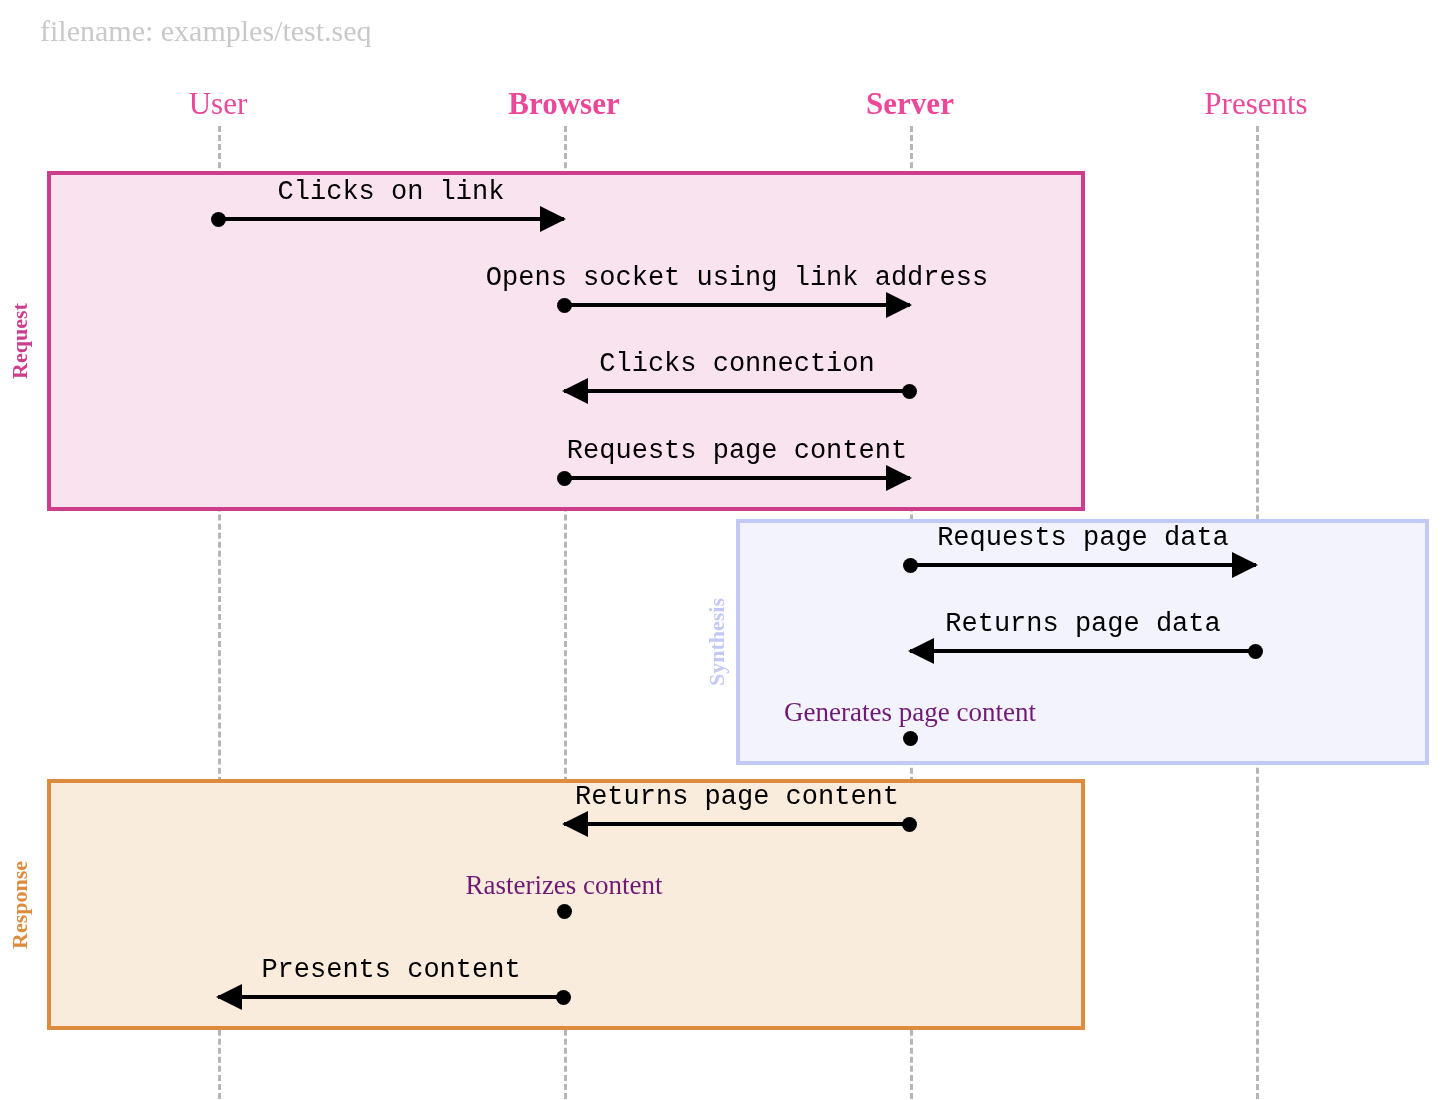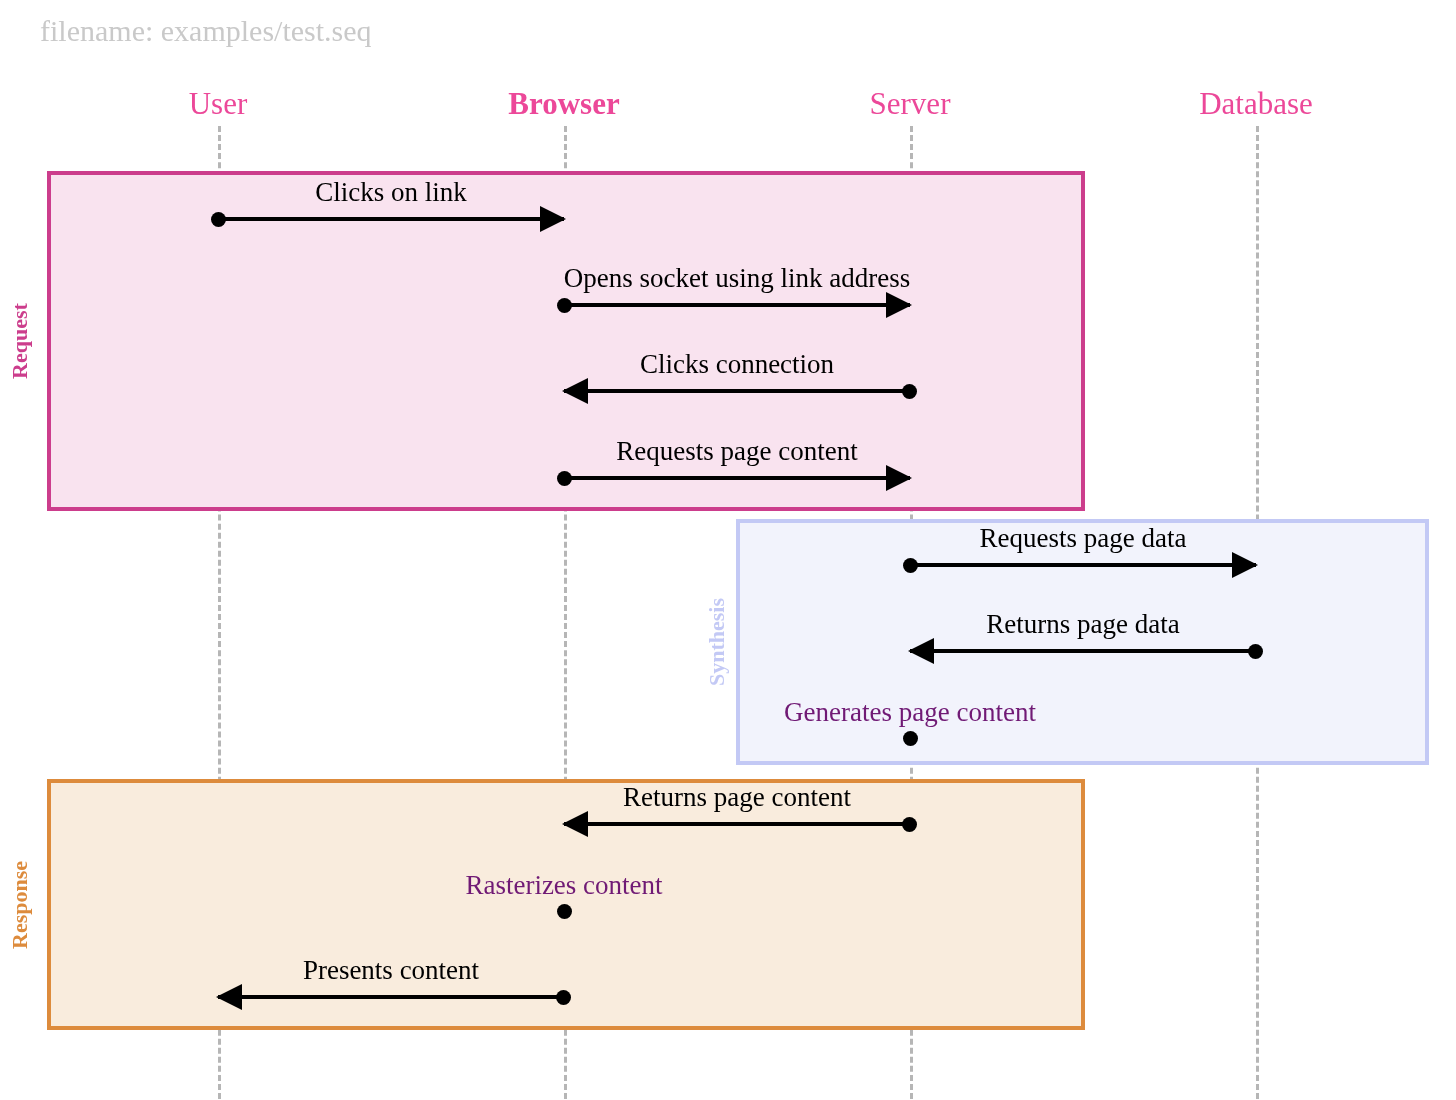--- a/index.html
+++ b/index.html
@@ -115,20 +115,21 @@
 
   .msg-label {
     position: absolute;
     bottom: 13px;
     left: 50%;
     transform: translateX(-50%);
     white-space: nowrap;
     font-size: 27px;
     line-height: 1;
     color: #000000;
+    font-family: Liberation Mono, monospace;
   }
 
   
   .self-message {
     position: absolute;
     width: 0;
     height: 0;
   }
   .self-dot {
     position: absolute;
@@ -167,22 +168,22 @@
       <div class="group-block" style="left: 47px; top: 163px; width: 1038px; height: 340px; border-width: 4px; border-color: rgb(204, 61, 140); background: rgb(249, 227, 239);"></div>
       <div class="group-label" style="color: rgb(204, 61, 140); left: 20px; top: 333px; transform: translate(-50%, -50%) rotate(-90deg);">Request</div>
       <div class="group-block" style="left: 736px; top: 511px; width: 693px; height: 246px; border-width: 4px; border-color: rgb(195, 201, 245); background: rgb(242, 243, 252);"></div>
       <div class="group-label" style="color: rgb(195, 201, 245); left: 717px; top: 634px; transform: translate(-50%, -50%) rotate(-90deg);">Synthesis</div>
       <div class="group-block" style="left: 47px; top: 771px; width: 1038px; height: 251px; border-width: 4px; border-color: rgb(221, 139, 60); background: rgb(249, 236, 221);"></div>
       <div class="group-label" style="color: rgb(221, 139, 60); left: 20px; top: 897px; transform: translate(-50%, -50%) rotate(-90deg);">Response</div>
     </div>
   <div id="participants-layer">
       <div class="participant-label" style="left: 218px; top: 80px;">User</div>
       <div class="participant-label" style="left: 564px; top: 80px; font-weight: bold;">Browser</div>
-      <div class="participant-label" style="left: 910px; top: 80px;">Server</div>
-      <div class="participant-label" style="left: 1256px; top: 80px;">Database</div>
+      <div class="participant-label" style="left: 910px; top: 80px; font-weight: bold;">Server</div>
+      <div class="participant-label" style="left: 1256px; top: 80px;">Presents</div>
     </div>
   <div id="messages-layer">
       <div class="message" style="left: 218px; width: 346px; top: 211px;">
         <div class="msg-line"></div>
         <div class="msg-dot at-left"></div>
         <div class="msg-head to-right"></div>
         <div class="msg-label">Clicks on link</div>
       </div>
       <div class="message" style="left: 564px; width: 346px; top: 297px;">
         <div class="msg-line"></div>

